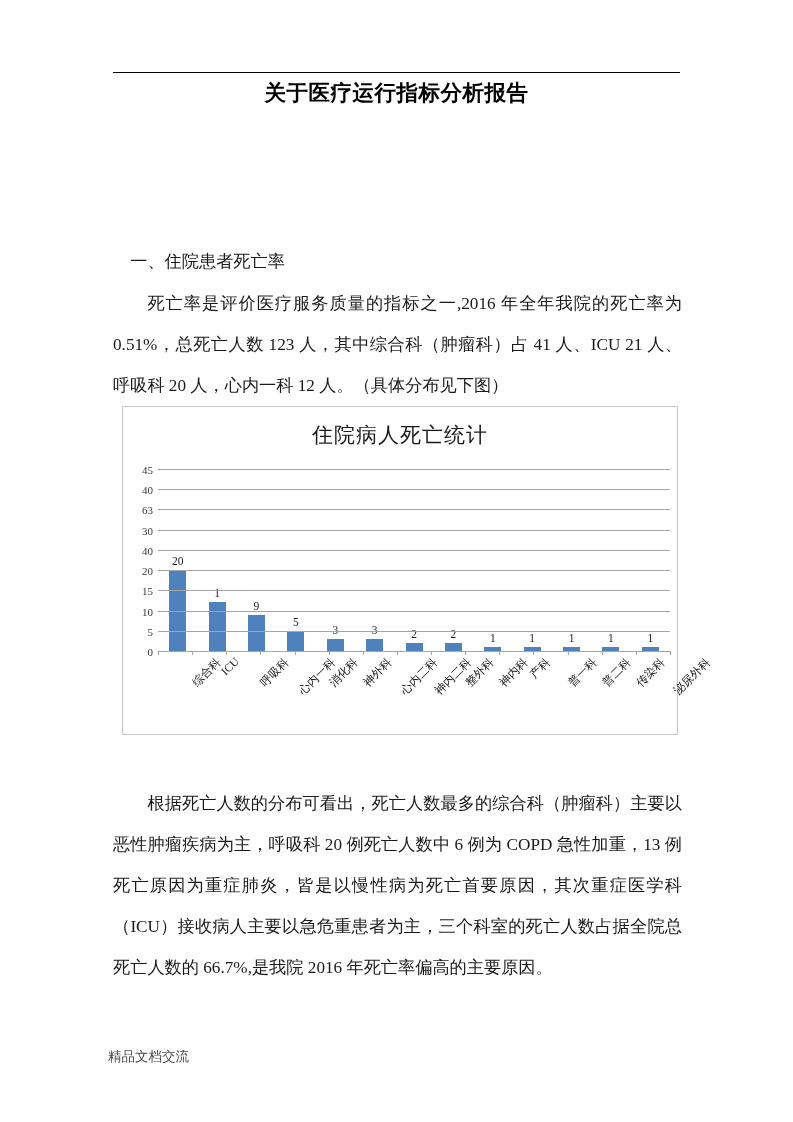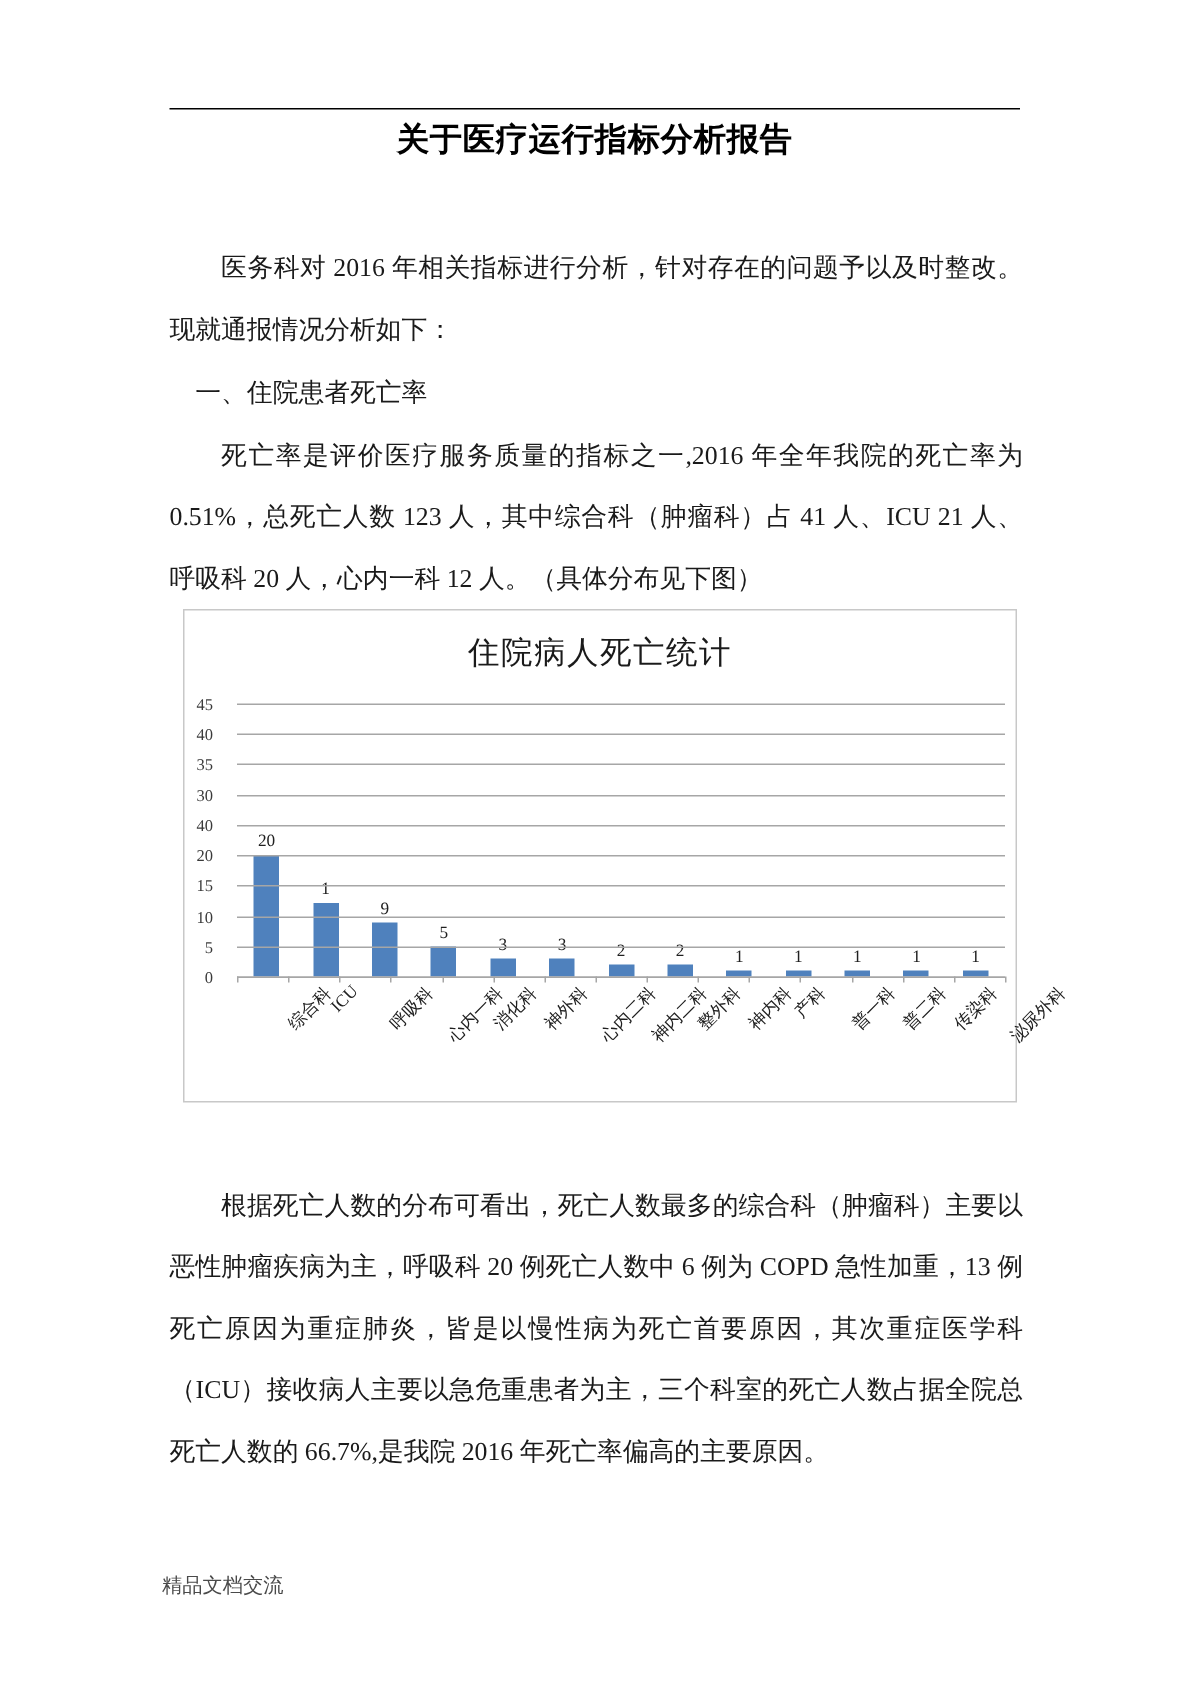--- a/index.html
+++ b/index.html
@@ -95,21 +95,21 @@
   .gridline {
     position: absolute;
     left: 0;
     width: 100%;
     height: 0;
     border-top: 1px solid #a6a6a6;
   }
   .ytick {
     position: absolute;
     right: 100%;
-    margin-right: 16px;
+    margin-right: 5px;
     transform: translateY(-50%);
     font-size: 11px;
     font-family: "Liberation Serif", "DejaVu Serif", serif;
     color: #3a3a3a;
     white-space: nowrap;
   }
   .bars {
     position: absolute;
     left: 0;
     top: 0;
@@ -191,21 +191,20 @@
 </style>
 </head>
 <body>
 
 <div class="page">
 
   <div class="title-rule"></div>
 
   <div class="doc-title">关于医疗运行指标分析报告</div>
 
-  <div class="body-block indent2" id="para-intro">医务科对 2016 年相关指标进行分析，针对存在的问题予以及时整改。现就通报情况分析如下：</div>
 
   <div class="body-block indent1" id="heading-one">一、住院患者死亡率</div>
 
   <div class="body-block indent2" id="para-mortality">死亡率是评价医疗服务质量的指标之一,2016 年全年我院的死亡率为 0.51%，总死亡人数 123 人，其中综合科（肿瘤科）占 41 人、ICU 21 人、呼吸科 20 人，心内一科 12 人。（具体分布见下图）</div>
 
   <div class="chart-frame">
     <div class="chart-title">住院病人死亡统计</div>
     <div class="plot" id="plot-area">
       <div class="bars" id="bars-container">
           <div class="bar-slot">
@@ -277,21 +276,21 @@
         <div class="gridline" style="top: 101.111px;">
           <span class="ytick">20</span>
         </div>
         <div class="gridline" style="top: 80.8889px;">
           <span class="ytick">40</span>
         </div>
         <div class="gridline" style="top: 60.6667px;">
           <span class="ytick">30</span>
         </div>
         <div class="gridline" style="top: 40.4444px;">
-          <span class="ytick">35</span>
+          <span class="ytick">63</span>
         </div>
         <div class="gridline" style="top: 20.2222px;">
           <span class="ytick">40</span>
         </div>
         <div class="gridline" style="top: 0px;">
           <span class="ytick">45</span>
         </div>
         <div class="tickmark" style="left: 0px;"></div>
         <div class="tickmark" style="left: 34.1333px;"></div>
         <div class="tickmark" style="left: 68.2667px;"></div>

